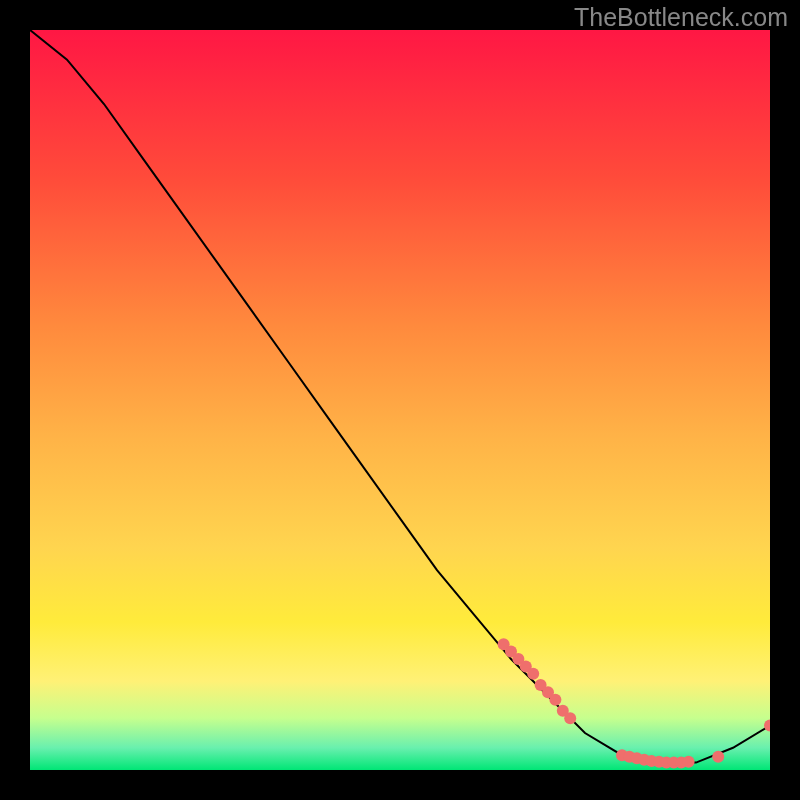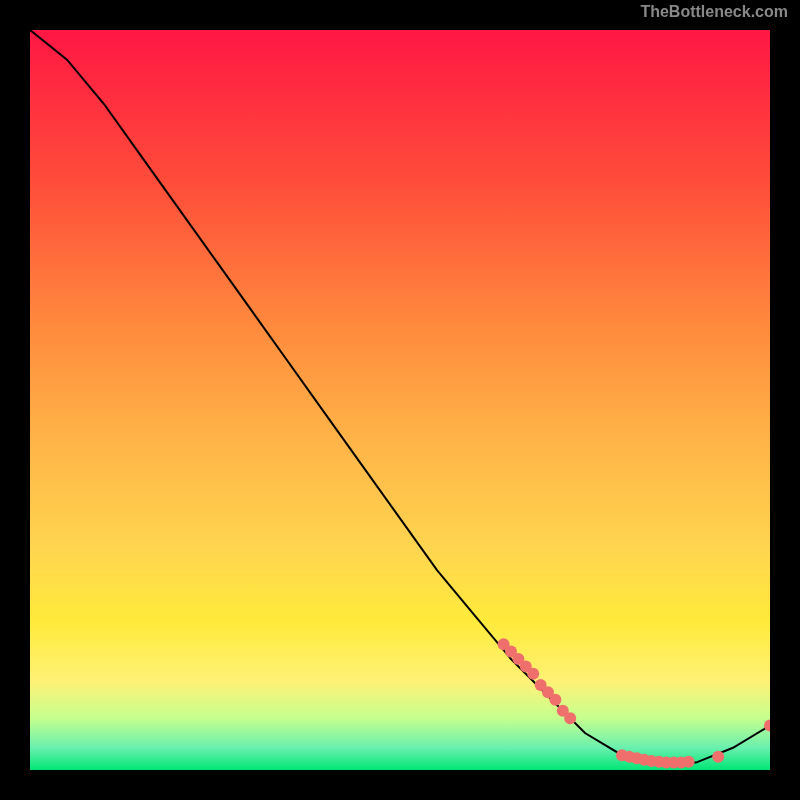--- a/index.html
+++ b/index.html
@@ -8,22 +8,22 @@
       height: 800px;
       background: #000;
       position: relative;
       font-family: Arial, sans-serif;
     }
     .attribution {
       position: absolute;
       top: 3px;
       right: 12px;
       color: #888;
-      font-size: 16px;
-      font-weight: bold;
+      font-size: 25px;
+      font-weight: normal;
     }
     .chart-area {
       position: absolute;
       top: 30px;
       left: 30px;
       width: 740px;
       height: 740px;
     }
     .gradient-bg {
       position: absolute;

